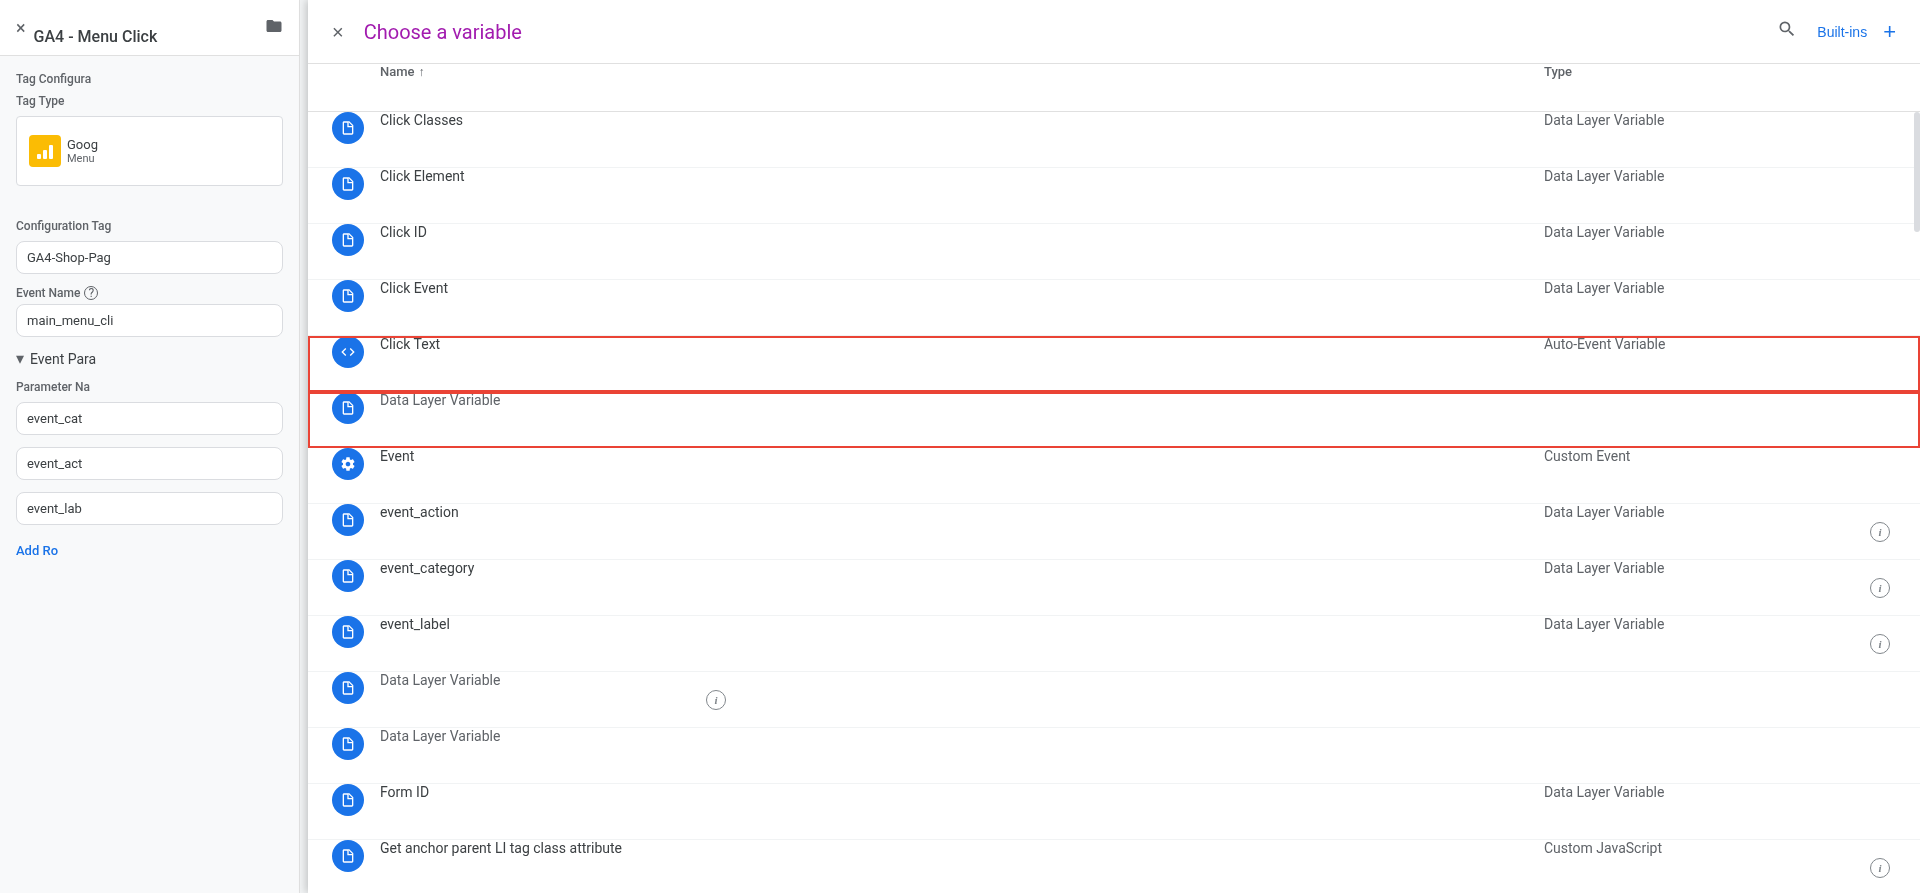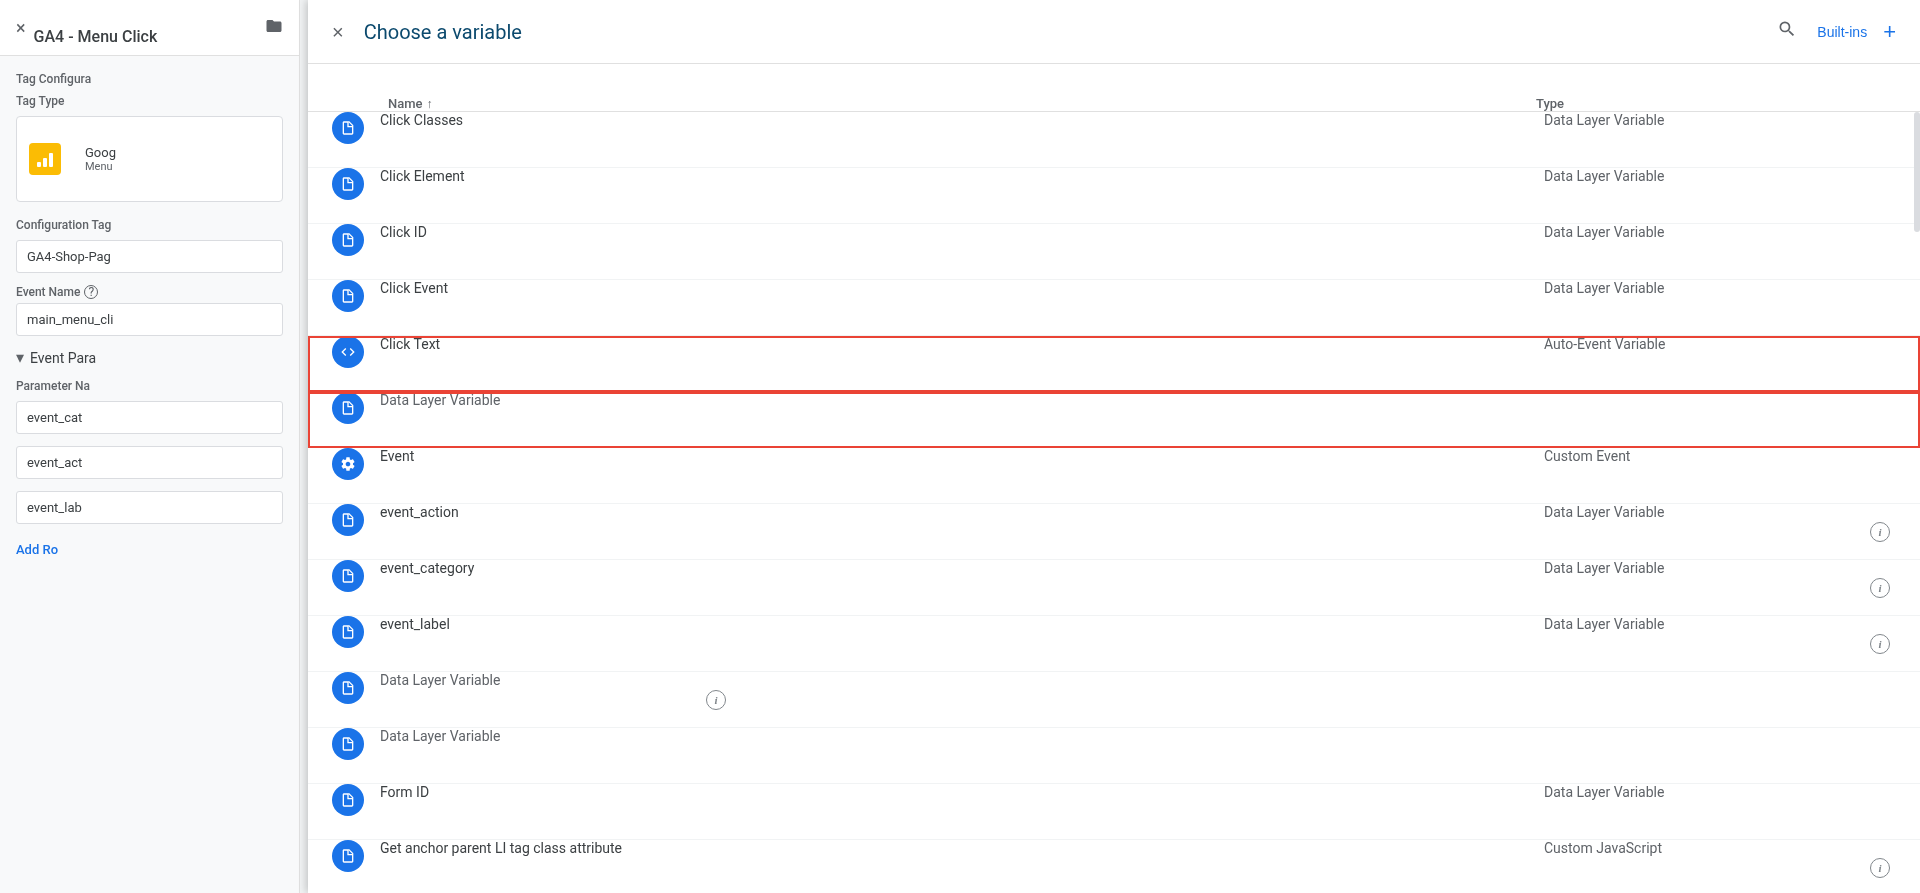--- a/index.html
+++ b/index.html
@@ -59,41 +59,41 @@
     .gtm-section-label {
       font-size: 12px;
       color: #5f6368;
       margin-bottom: 8px;
       font-weight: 500;
     }
 
     .gtm-tag-type-box {
       border: 1px solid #dadce0;
       border-radius: 4px;
-      padding: 26px 12px;
-      display: flex;
-      align-items: center;
-      gap: 24px;
-      margin-bottom: 16px;
+      padding: 18px 12px;
+      display: flex;
+      align-items: center;
+      gap: 6px;
+      margin-bottom: 33px;
       background: #fff;
     }
 
     .tag-icon {
       width: 32px;
       height: 32px;
       background: #fbbc04;
       border-radius: 4px;
       display: flex;
       align-items: center;
       justify-content: center;
     }
 
     .gtm-input-field {
       border: 1px solid #dadce0;
-      border-radius: 3px;
+      border-radius: 8px;
       padding: 8px 10px;
       font-size: 13px;
       color: #3c4043;
       background: #fff;
       margin-bottom: 12px;
       width: 100%;
       overflow: hidden;
       text-overflow: ellipsis;
       white-space: nowrap;
     }
@@ -149,21 +149,21 @@
       font-size: 20px;
       cursor: pointer;
       margin-right: 20px;
       line-height: 1;
       background: none;
       border: none;
     }
 
     .panel-title {
       font-size: 20px;
-      color: #0c4a6e;
+      color: #a21caf;
       font-weight: 400;
       flex: 1;
     }
 
     .panel-search-icon {
       color: #5f6368;
       font-size: 20px;
       cursor: pointer;
       margin-right: 20px;
     }
@@ -183,22 +183,22 @@
       font-size: 22px;
       font-weight: 400;
       cursor: pointer;
       background: none;
       border: none;
       line-height: 1;
     }
 
     .table-header {
       display: flex;
-      align-items: flex-end;
-      padding: 0 32px;
+      align-items: flex-start;
+      padding: 0 24px;
       height: 48px;
       border-bottom: 1px solid #e0e0e0;
       flex-shrink: 0;
       background: #fff;
     }
 
     .col-name {
       flex: 1;
       font-size: 13px;
       color: #5f6368;

